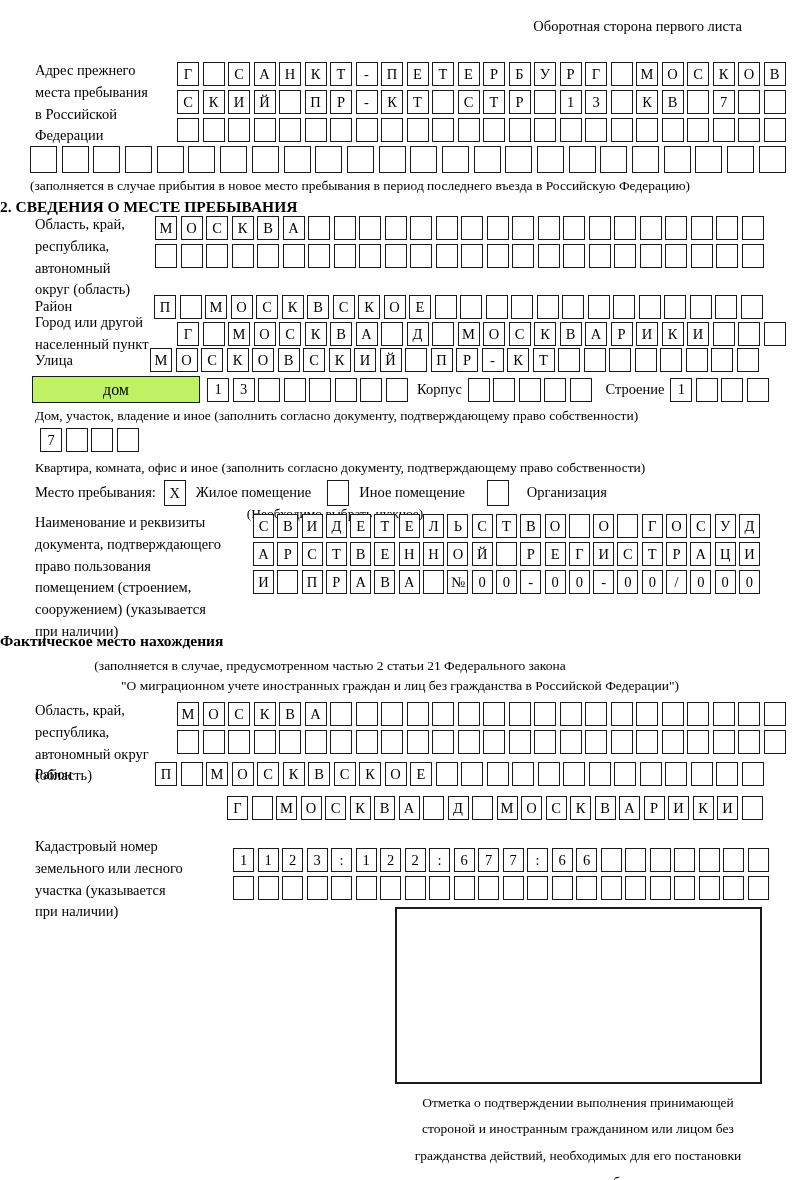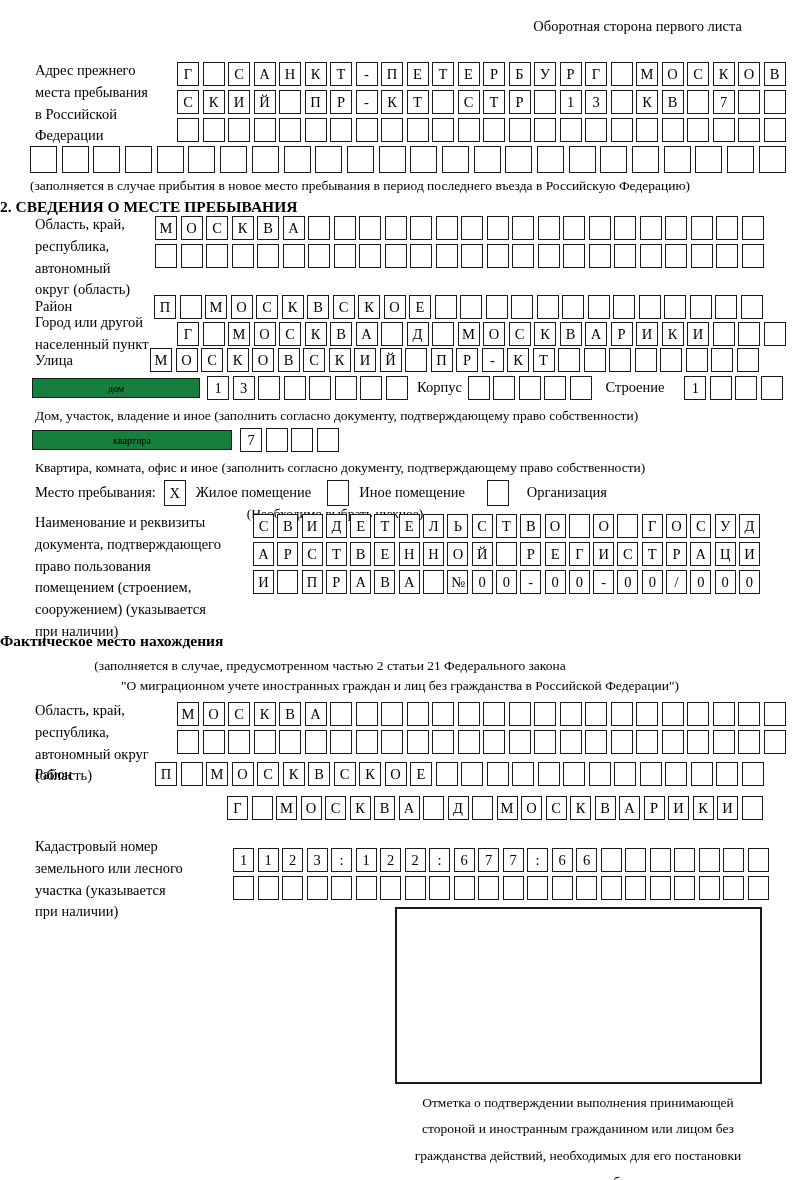--- a/index.html
+++ b/index.html
@@ -11,22 +11,22 @@
   .center{text-align:center;}
   .h2{font-size:15.5px;font-weight:bold;text-align:left;}
   .cells{display:flex;flex-wrap:nowrap;}
   .cellcol{display:flex;flex-direction:column;gap:4px;}
   .cell{box-sizing:border-box;flex:none;display:inline-flex;align-items:center;justify-content:center;
         width:22px;height:24px;border:1.6px solid #1a1a1a;margin-right:3.5px;
         font-size:14.5px;background:#fff;}
   .cell.w{width:27px;height:27px;margin-right:4.7px;}
   .cell.d{width:21px;margin-right:3.3px;}
   .cell.f{width:21px;margin-right:3.5px;}
-  .wbox{box-sizing:border-box;flex:none;height:20px;border:1.7px solid #1a1a1a;display:inline-flex;
-        align-items:center;justify-content:center;font-size:10px;background:#15803d;}
+  .wbox{box-sizing:border-box;flex:none;height:27px;border:1.7px solid #1a1a1a;display:inline-flex;
+        align-items:center;justify-content:center;font-size:16px;background:#bef264;}
   .chk{box-sizing:border-box;flex:none;width:22px;height:26px;border:1.6px solid #1a1a1a;
        display:inline-flex;align-items:center;justify-content:center;font-size:14.5px;background:#fff;}
   .frow{display:flex;align-items:center;}
   .stamp{box-sizing:border-box;border:2px solid #1a1a1a;background:#fff;}
   .note{font-size:13.5px;line-height:1.95;text-align:center;white-space:pre-line;}
   .hdr{font-size:14.5px;}
 </style>
 </head>
 <body>
 
@@ -305,32 +305,31 @@
         <span class="cell"></span>
       </span>
     <span class="lbl" style="margin-left:6px;margin-right:6px">Корпус</span>
     <span class="cells">
         <span class="cell"></span>
         <span class="cell"></span>
         <span class="cell"></span>
         <span class="cell"></span>
         <span class="cell"></span>
       </span>
-    <span class="lbl" style="margin-left:10px;margin-right:20px">Строение</span>
+    <span class="lbl" style="margin-left:10px;margin-right:6px">Строение</span>
     <span class="cells">
         <span class="cell">1</span>
         <span class="cell"></span>
         <span class="cell"></span>
         <span class="cell"></span>
       </span>
   </div>
   <div class="abs cap" style="left:35px;top:408px">Дом, участок, владение и иное (заполнить согласно документу, подтверждающему право собственности)</div>
 
   <div class="abs frow" style="left:32px;top:428px">
-    <span class="wbox" style="width:200px">квартира</span>
     <span class="cells" style="margin-left:8px">
         <span class="cell">7</span>
         <span class="cell"></span>
         <span class="cell"></span>
         <span class="cell"></span>
       </span>
   </div>
   <div class="abs cap" style="left:35px;top:460px">Квартира, комната, офис и иное (заполнить согласно документу, подтверждающему право собственности)</div>
 
   <div class="abs frow" style="left:35px;top:480px">

